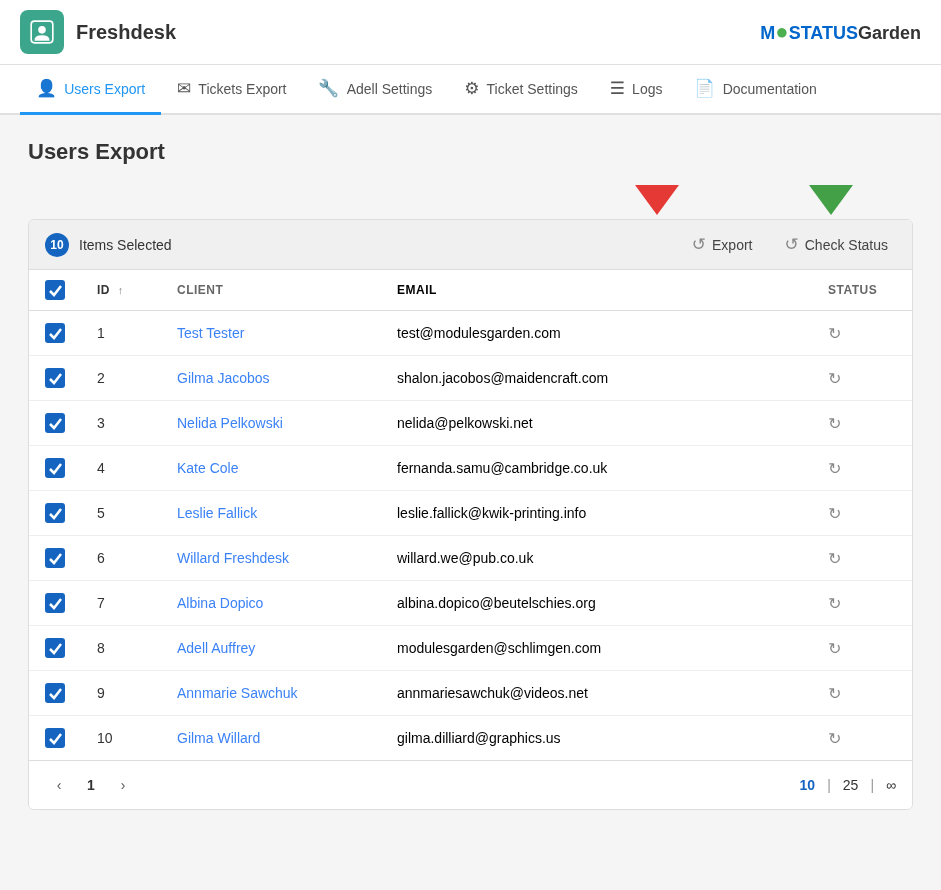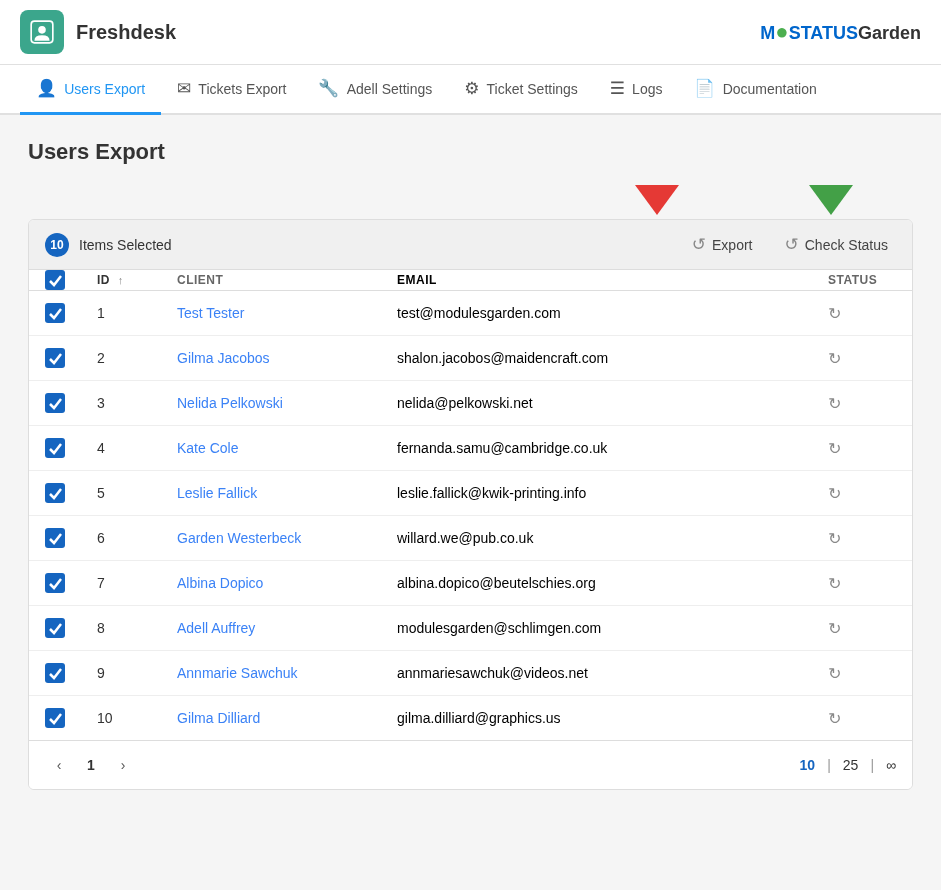--- a/index.html
+++ b/index.html
@@ -34,21 +34,21 @@
 
     
     .toolbar { background: #f0f0f0; padding: 10px 16px; display: flex; align-items: center; justify-content: space-between; border-bottom: 1px solid #ddd; }
     .toolbar-left { display: flex; align-items: center; gap: 10px; }
     .selected-badge { background: #1565c0; color: white; border-radius: 50%; width: 24px; height: 24px; display: flex; align-items: center; justify-content: center; font-size: 12px; font-weight: 700; }
     .toolbar-right { display: flex; align-items: center; gap: 16px; }
     .toolbar-btn { display: flex; align-items: center; gap: 6px; cursor: pointer; color: #444; font-size: 14px; padding: 4px 8px; border-radius: 4px; }
 
     
     table { width: 100%; border-collapse: collapse; }
-    thead th { padding: 0 16px; text-align: left; font-size: 12px; font-weight: 700; color: #666; text-transform: uppercase; letter-spacing: 0.5px; border-bottom: 1px solid #ddd; background: #fff; }
+    thead th { padding: 10px 16px; text-align: left; font-size: 12px; font-weight: 700; color: #666; text-transform: uppercase; letter-spacing: 0.5px; border-bottom: 1px solid #ddd; background: #fff; }
     tbody tr { border-bottom: 1px solid #eee; }
     tbody tr:last-child { border-bottom: none; }
     tbody td { padding: 12px 16px; vertical-align: middle; }
     .checkbox-cell { width: 40px; }
     .id-cell { width: 80px; color: #333; }
     .client-cell { width: 220px; }
     .email-cell { flex: 1; color: #000000; }
     .status-cell { width: 100px; }
 
     .client-link { color: #3b82f6; text-decoration: none; cursor: pointer; }
@@ -262,21 +262,21 @@
           <tr>
       <td class="checkbox-cell">
         <div class="cb">
           <svg viewBox="0 0 13 11">
                   <polyline points="1,6 5,10 12,1" fill="none" stroke="white" stroke-width="2.5"></polyline>
                 </svg>
         </div>
       </td>
       <td class="id-cell">6</td>
       <td class="client-cell">
-        <a class="client-link">Garden Westerbeck</a>
+        <a class="client-link">Willard Freshdesk</a>
       </td>
       <td class="email-cell">willard.we@pub.co.uk</td>
       <td class="status-cell">
         <span class="status-icon">↺</span>
       </td>
     </tr>
           <tr>
       <td class="checkbox-cell">
         <div class="cb">
           <svg viewBox="0 0 13 11">
@@ -330,21 +330,21 @@
           <tr>
       <td class="checkbox-cell">
         <div class="cb">
           <svg viewBox="0 0 13 11">
                   <polyline points="1,6 5,10 12,1" fill="none" stroke="white" stroke-width="2.5"></polyline>
                 </svg>
         </div>
       </td>
       <td class="id-cell">10</td>
       <td class="client-cell">
-        <a class="client-link">Gilma Dilliard</a>
+        <a class="client-link">Gilma Willard</a>
       </td>
       <td class="email-cell">gilma.dilliard@graphics.us</td>
       <td class="status-cell">
         <span class="status-icon">↺</span>
       </td>
     </tr>
         </tbody>
     </table>
 
     <div class="pagination">

